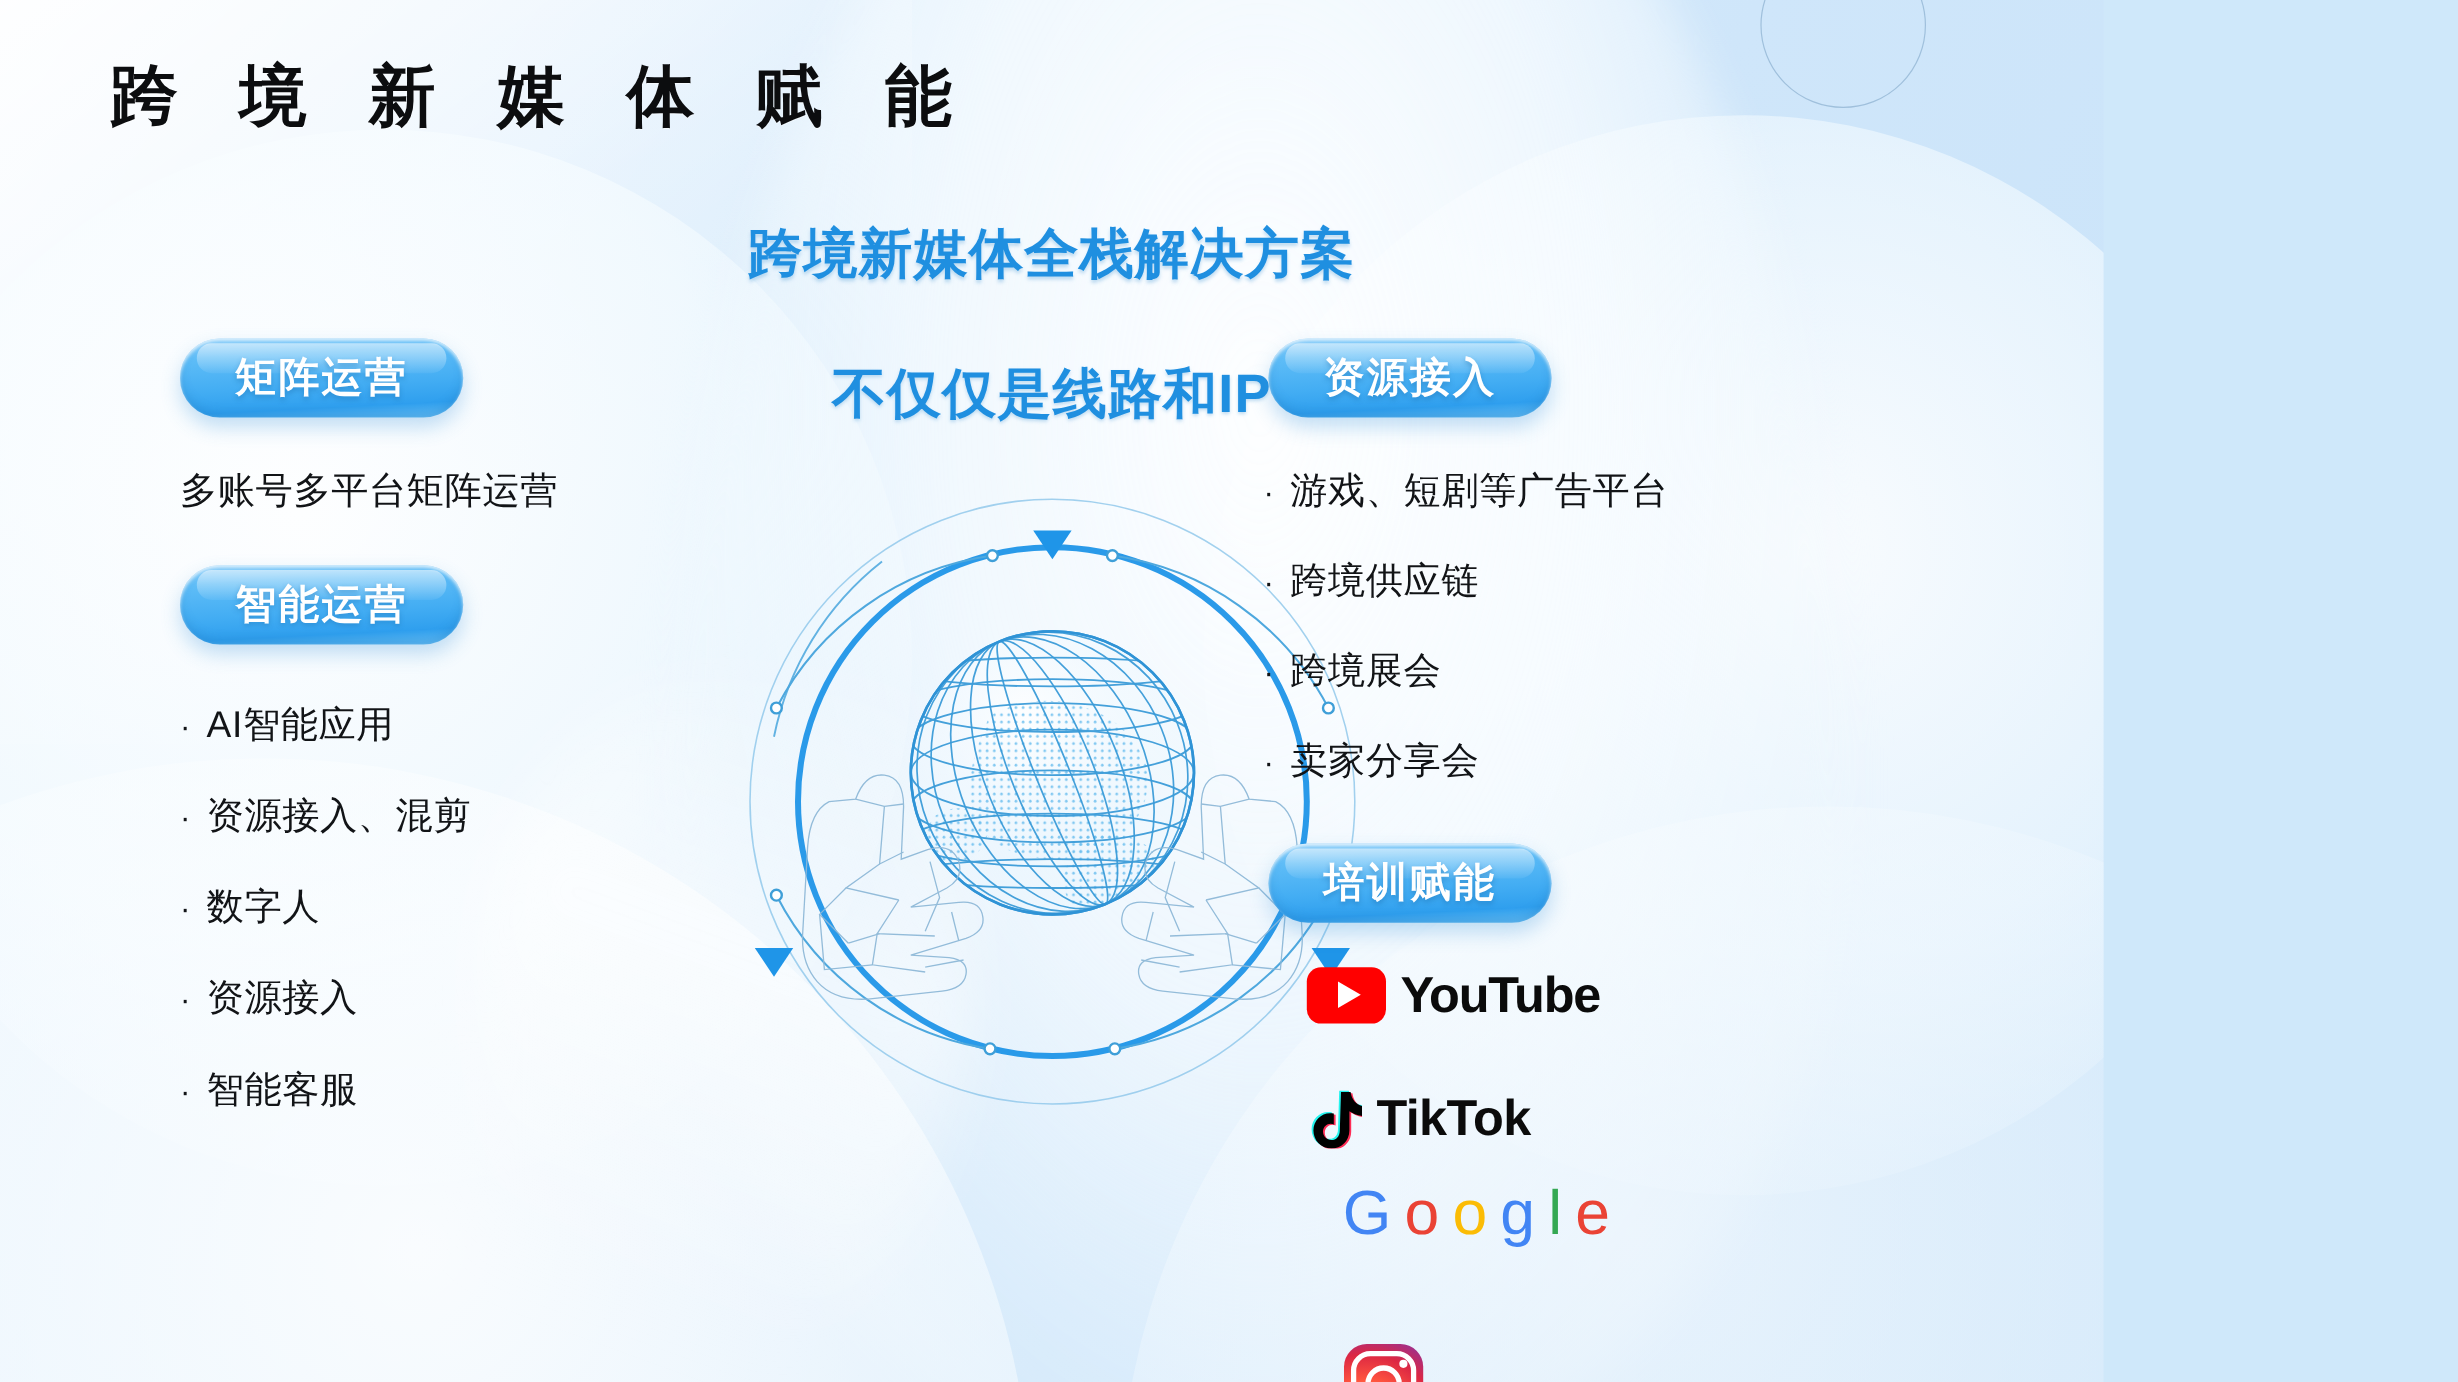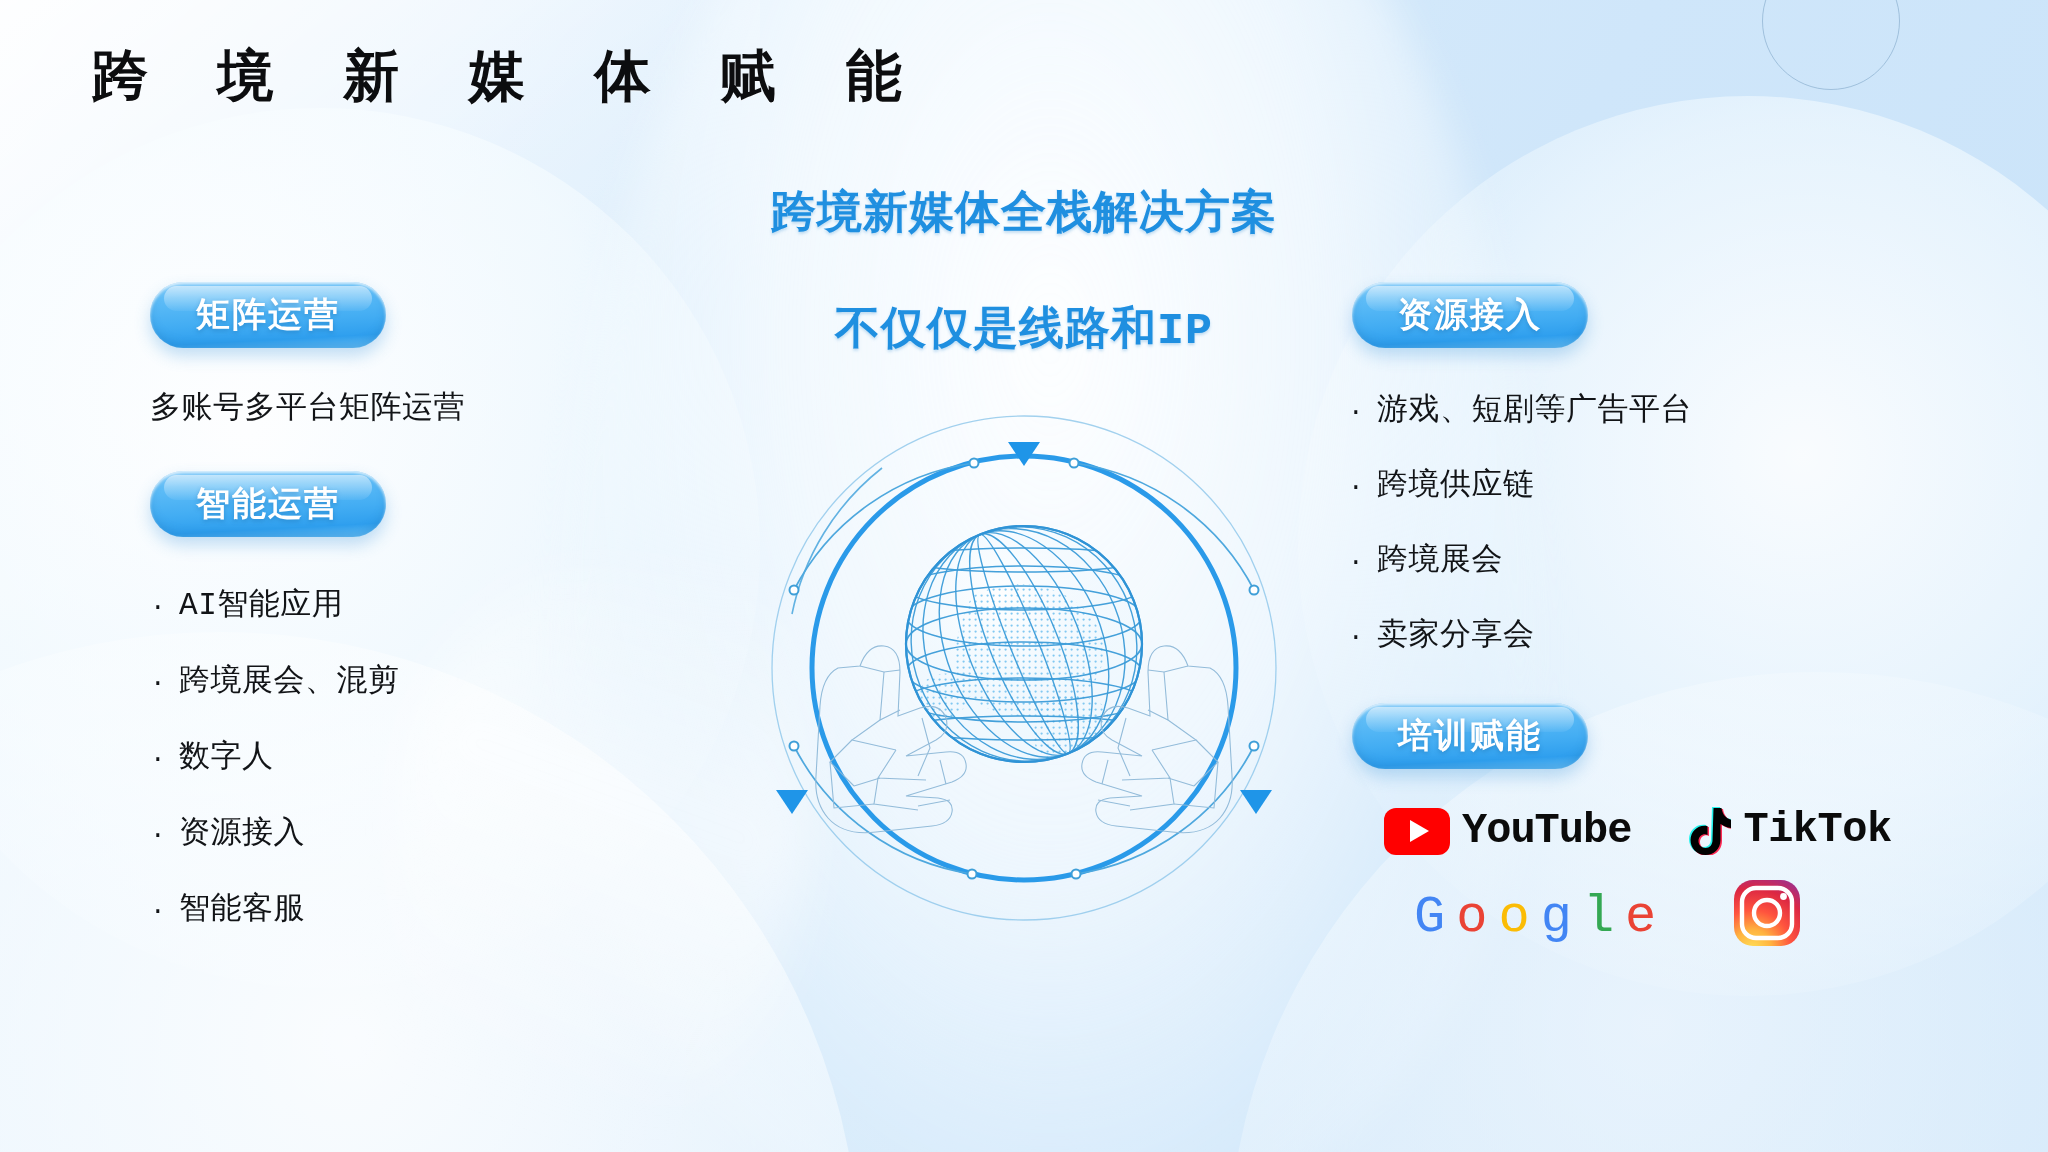--- a/index.html
+++ b/index.html
@@ -13,26 +13,25 @@
   body {
     font-family: "Liberation Sans", "DejaVu Sans", sans-serif;
     background: #cfe8fa;
     position: relative;
   }
 
   
   .stage {
     position: absolute;
     inset: 0;
-    width: 2048px;
+    width: 1753px;
     height: 1152px;
     overflow: hidden;
     background:
       linear-gradient(118deg, #eaf4fd 0%, #e3f1fd 18%, #d7ebfb 40%, #cfe6fa 62%, #c9e3f9 100%);
-    font-family: Liberation Mono, monospace;
   }
 
   
   .bg-circle-left {
     position: absolute;
     left: -120px;
     top: 108px;
     width: 880px;
     height: 880px;
     border-radius: 50%;
@@ -250,24 +249,25 @@
     width: 460px;
     margin-left: 14px;
   }
 
   .pill-wrap-right { display: flex; justify-content: flex-start; margin-left: 14px; }
   .pill-wrap-right.second { margin-top: 0; align-items: center; }
 
   
   .logo-row {
     display: flex;
-    align-items: flex-end;
+    align-items: flex-start;
     gap: 54px;
     margin-top: 36px;
     margin-left: 46px;
+    flex-direction: column;
   }
   .logo-row.second {
     margin-top: 24px;
     gap: 78px;
     margin-left: 76px;
   }
   .logo {
     display: flex;
     align-items: center;
     gap: 12px;
@@ -452,21 +452,21 @@
       <span class="pill-label">智能运营</span>
     </div>
 
     <div class="left-bullets">
       <div class="bullet-item">
         <span class="bullet-dot">·</span>
         <span>AI智能应用</span>
       </div>
       <div class="bullet-item">
         <span class="bullet-dot">·</span>
-        <span>跨境展会、混剪</span>
+        <span>资源接入、混剪</span>
       </div>
       <div class="bullet-item">
         <span class="bullet-dot">·</span>
         <span>数字人</span>
       </div>
       <div class="bullet-item">
         <span class="bullet-dot">·</span>
         <span>资源接入</span>
       </div>
       <div class="bullet-item">

